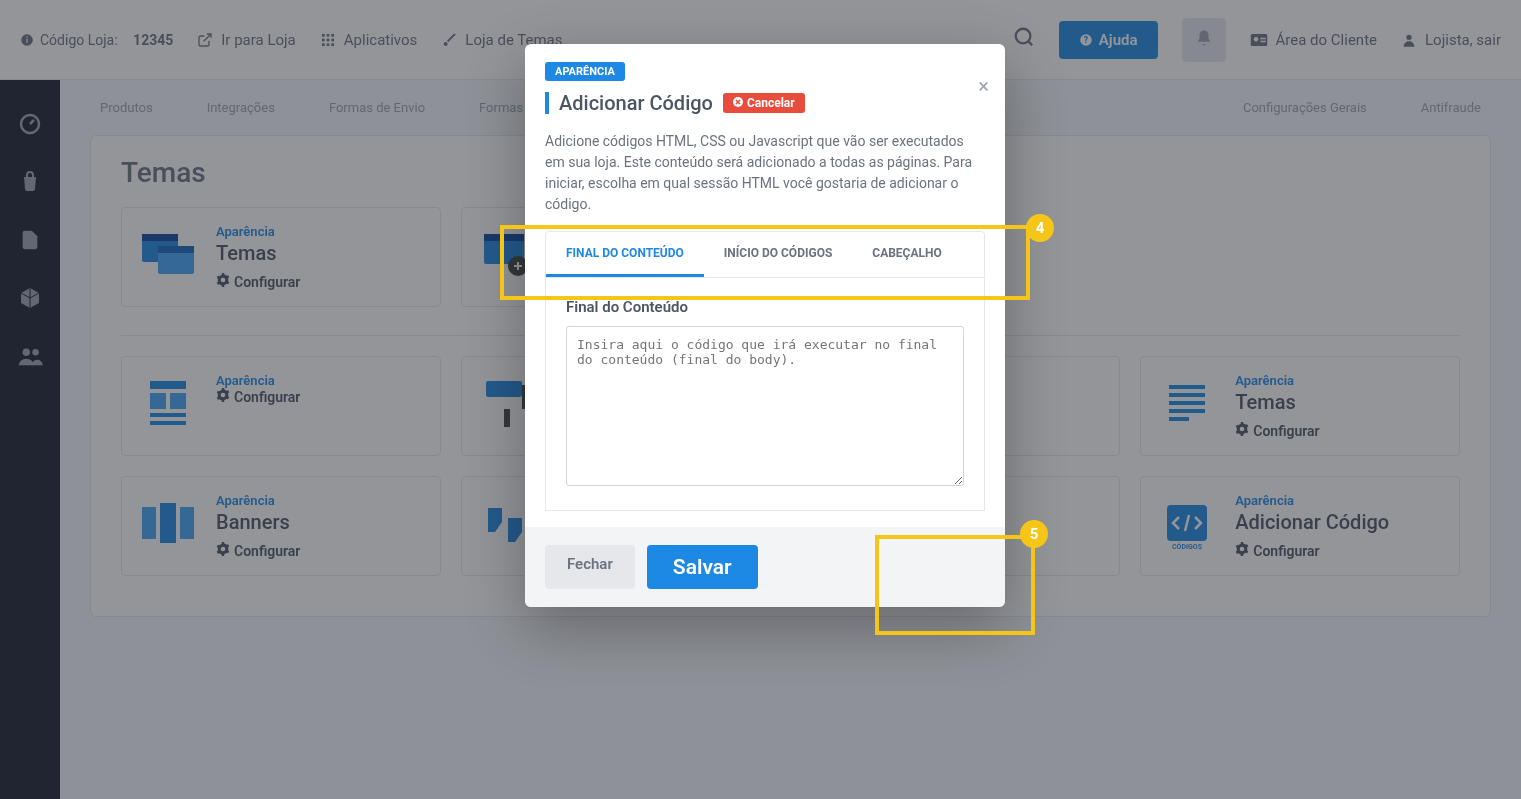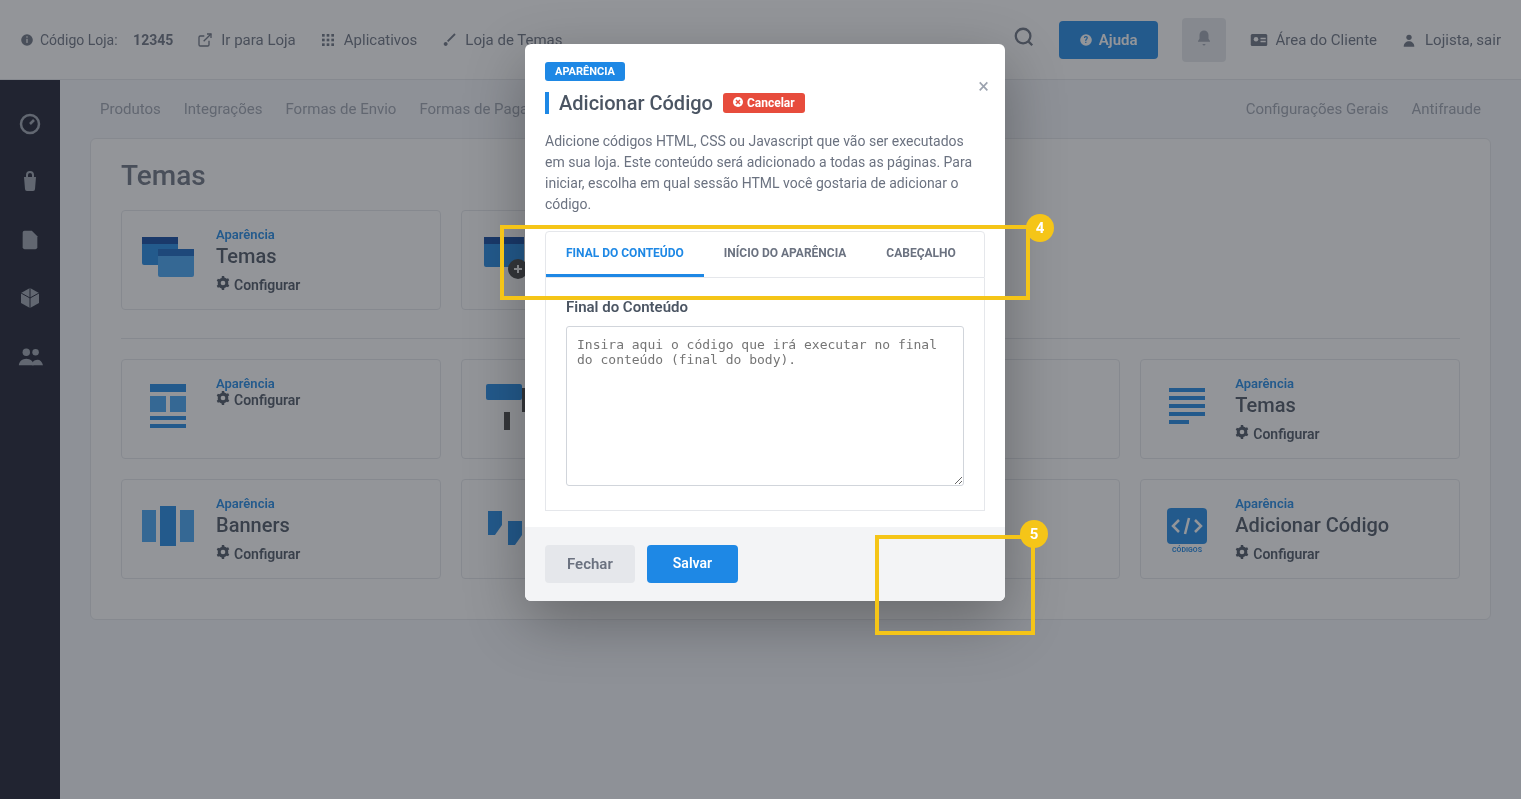--- a/index.html
+++ b/index.html
@@ -9,21 +9,21 @@
 .store-code b{font-weight:700}
 .store-code-icon{display:inline-flex}
 .top-link{color:#6b7280;font-size:15px;display:flex;align-items:center;gap:8px;cursor:pointer}
 .spacer{flex:1}
 .search-icon{color:#6b7280;font-size:20px}
 .help-btn{background:#1e88e5;color:#fff;padding:10px 20px;border-radius:4px;font-size:15px;font-weight:600;display:flex;align-items:center;gap:6px}
 .bell-btn{background:#e5e7eb;width:44px;height:44px;border-radius:4px;display:flex;align-items:center;justify-content:center;color:#9ca3af}
 .sidebar{position:absolute;left:0;top:80px;width:60px;height:calc(100% - 80px);background:#1a1d2e;display:flex;flex-direction:column;align-items:center;padding-top:30px;gap:30px}
 .sidebar-icon{width:28px;height:28px;color:#9ca3af;display:flex;align-items:center;justify-content:center;cursor:pointer}
 .main{position:absolute;left:60px;top:80px;right:0;bottom:0;padding:0 30px;overflow:hidden}
-.tabs-row{display:flex;gap:23px;padding:20px 10px;color:#9ca3af;font-size:15px}
+.tabs-row{display:flex;gap:54px;padding:20px 10px;color:#9ca3af;font-size:13px}
 .tab-item{cursor:pointer}
 .content-box{background:#fff;border-radius:6px;padding:20px 30px 40px;border:1px solid #e5e7eb}
 .section-title{font-size:28px;color:#6b7280;font-weight:500;margin-bottom:18px}
 .cards-grid{display:grid;grid-template-columns:repeat(4,1fr);gap:20px}
 .card{border:1px solid #e5e7eb;border-radius:4px;padding:16px;display:flex;gap:18px;align-items:flex-start}
 .card-icon{width:60px;height:60px;display:flex;align-items:flex-end;justify-content:center}
 .card-icon svg{width:60px;height:60px}
 .card-body{flex:1}
 .card-cat{color:#1e88e5;font-size:13px;font-weight:600}
 .card-title{color:#4b5563;font-size:20px;font-weight:500;margin:2px 0 8px}
@@ -41,21 +41,21 @@
 .modal-body{padding:16px 20px}
 .modal-desc{color:#6b7280;font-size:14px;line-height:1.5}
 .modal-tabs{display:flex;border:1px solid #e5e7eb;border-radius:4px 4px 0 0;margin-top:16px}
 .modal-tab{padding:14px 20px;font-size:12px;font-weight:700;color:#6b7280;cursor:pointer;border-bottom:3px solid transparent}
 .modal-tab.active{color:#1e88e5;border-bottom-color:#1e88e5}
 .modal-panel{border:1px solid #e5e7eb;border-top:none;padding:20px}
 .panel-label{color:#4b5563;font-size:15px;font-weight:600;margin-bottom:10px}
 .code-textarea{width:100%;height:160px;border:1px solid #d1d5db;border-radius:3px;padding:10px;font-family:monospace;font-size:13px;color:#9ca3af;resize:both}
 .modal-footer{background:#f3f4f6;padding:18px 20px;display:flex;justify-content:flex-start;gap:12px;border-radius:0 0 6px 6px}
 .btn-close{background:#e5e7eb;color:#6b7280;padding:10px 22px;border-radius:4px;font-size:15px;font-weight:600;cursor:pointer}
-.btn-save{background:#1e88e5;color:#fff;padding:10px 26px;border-radius:4px;font-size:14px;font-weight:600;cursor:pointer}
+.btn-save{background:#1e88e5;color:#fff;padding:10px 26px;border-radius:4px;font-size:21px;font-weight:600;cursor:pointer}
 .callout-4{position:absolute;border:4px solid #f5c518;z-index:70}
 .badge-num{position:absolute;width:28px;height:28px;border-radius:50%;background:#f5c518;color:#fff;font-weight:700;display:flex;align-items:center;justify-content:center;font-size:15px;z-index:71}
 .ico{display:inline-flex}
 </style>
 </head>
 <body>
 
 <div class="topbar">
   <div class="store-code">
     <span class="store-code-icon">
@@ -389,21 +389,21 @@
             </svg>
         </span>
         <span>Cancelar</span>
       </span>
     </div>
   </div>
   <div class="modal-body">
     <p class="modal-desc">Adicione códigos HTML, CSS ou Javascript que vão ser executados em sua loja. Este conteúdo será adicionado a todas as páginas. Para iniciar, escolha em qual sessão HTML você gostaria de adicionar o código.</p>
     <div class="modal-tabs">
       <div class="modal-tab active">FINAL DO CONTEÚDO</div>
-      <div class="modal-tab">INÍCIO DO APARÊNCIA</div>
+      <div class="modal-tab">INÍCIO DO CÓDIGOS</div>
       <div class="modal-tab">CABEÇALHO</div>
     </div>
     <div class="modal-panel">
       <div class="panel-label">Final do Conteúdo</div>
       <textarea class="code-textarea" placeholder="Insira aqui o código que irá executar no final do conteúdo (final do body)." style=""></textarea>
     </div>
   </div>
   <div class="modal-footer">
     <div class="btn-close">Fechar</div>
     <div class="btn-save">Salvar</div>

